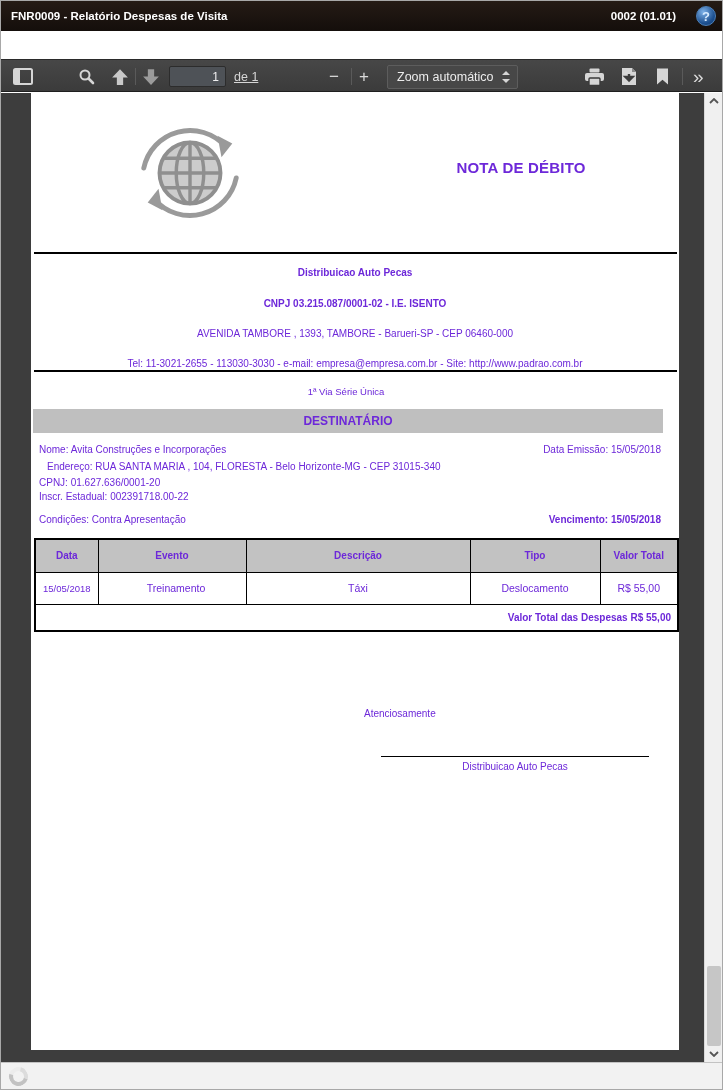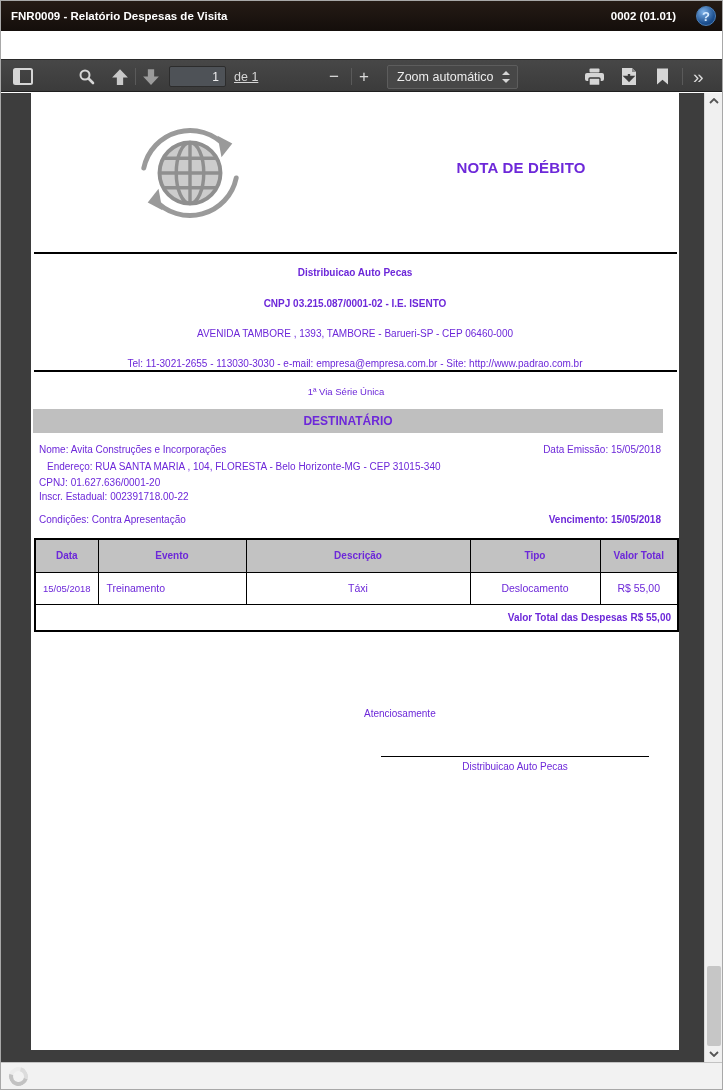--- a/index.html
+++ b/index.html
@@ -67,21 +67,21 @@
               text-align:center; font-weight:bold; font-size:12px; line-height:24px; }
 
   .info { font-size:10px; }
   .rt { text-align:right;margin-left:47px; }
 
   table.expenses { position:absolute; top:445px; left:3px; width:643px;
                    border-collapse:collapse; table-layout:fixed; }
   table.expenses th, table.expenses td { border:1px solid #000; font-size:10.5px; }
   table.expenses th { background:#c2c2c2; font-size:10px; height:33px; font-weight:bold; }
   table.expenses td { height:32px; text-align:center; }
-  table.expenses td.left { text-align:left; padding-left:8px; }
+  table.expenses td.left { text-align:center; padding-left:8px; }
   table.expenses td.small { font-size:9.5px; }
   table.expenses td.tfoot { height:27px; text-align:right; font-weight:bold;
                             font-size:10px; padding-right:6px; }
   table.expenses { border:2px solid #000; }
 
   .closing { top:615px; left:333px; width:300px; font-size:10px; }
   .sigline { top:663px; left:350px; width:268px; height:0; border-top:1px solid #000; }
   .signame { top:668px; left:334px; width:300px; text-align:center; font-size:10px; }
 
   

